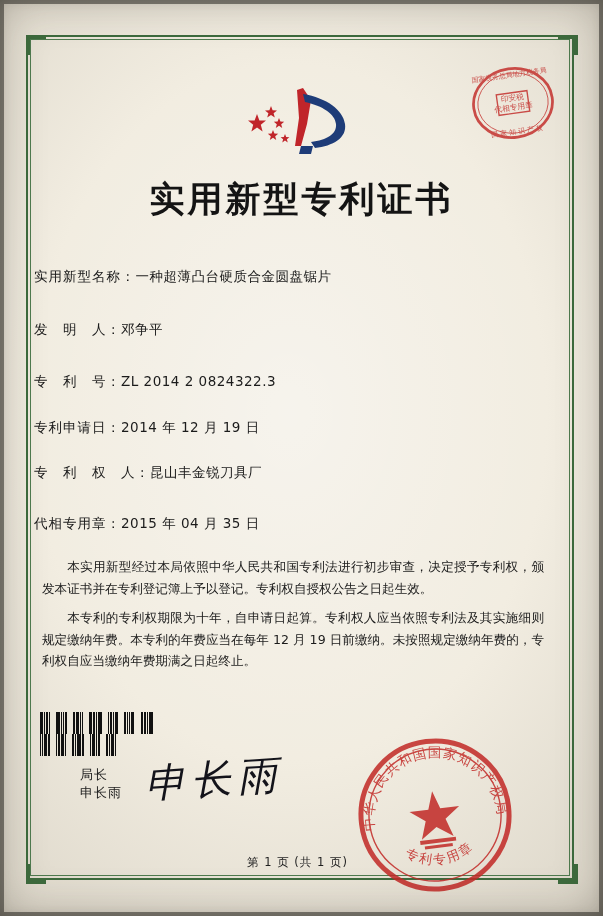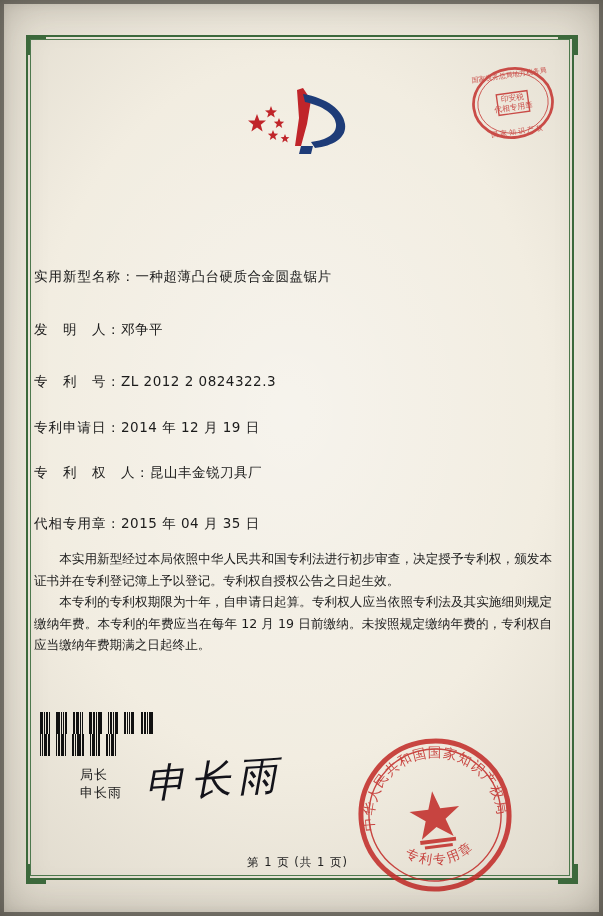--- a/index.html
+++ b/index.html
@@ -127,21 +127,21 @@
   #body-text {
     position: absolute;
     left: 34px;
     top: 548px;
     width: 518px;
     font-size: 12.6px;
     line-height: 21.5px;
     color: #1b1b1b;
     text-align: justify;
   }
-  #body-text p { margin: 0; text-indent: 2em; }
+  #body-text p { margin: 8px; text-indent: 2em; }
 
   
   #barcode {
     position: absolute;
     left: 40px;
     top: 712px;
     width: 118px;
     height: 22px;
   }
   #barcode span {
@@ -233,29 +233,30 @@
       <ellipse cx="50" cy="50" rx="46" ry="40" fill="none" stroke="#c22a27" stroke-width="3.2"></ellipse>
       <ellipse cx="50" cy="50" rx="41" ry="35" fill="none" stroke="#c22a27" stroke-width="1"></ellipse>
       <rect x="32" y="38" width="36" height="24" fill="none" stroke="#c22a27" stroke-width="1.6"></rect>
       <text x="50" y="47" fill="#c22a27" font-size="9" text-anchor="middle" font-family="DejaVu Sans, sans-serif">印安税</text>
       <text x="50" y="58" fill="#c22a27" font-size="9" text-anchor="middle" font-family="DejaVu Sans, sans-serif">代相专用章</text>
       <text x="50" y="20" fill="#c22a27" font-size="8" text-anchor="middle" font-family="DejaVu Sans, sans-serif">国家税务总局地方税务局</text>
       <text x="50" y="86" fill="#c22a27" font-size="8" text-anchor="middle" font-family="DejaVu Sans, sans-serif">国 家 知 识 产 权</text>
     </g>
   </svg>
 
+  <div id="title" class="cn">实用新型专利证书</div>
 
   <div class="field cn" id="f0">
     <span class="lbl">实用新型名称：</span><span class="val">一种超薄凸台硬质合金圆盘锯片</span>
   </div>
   <div class="field cn" id="f1">
     <span class="lbl">发　明　人：</span><span class="val">邓争平</span>
   </div>
   <div class="field cn" id="f2">
-    <span class="lbl">专　利　号：</span><span class="val">ZL 2012 2 0824322.3</span>
+    <span class="lbl">专　利　号：</span><span class="val">ZL 2014 2 0824322.3</span>
   </div>
   <div class="field cn" id="f3">
     <span class="lbl">专利申请日：</span><span class="val">2014 年 12 月 19 日</span>
   </div>
   <div class="field cn" id="f4">
     <span class="lbl">专　利　权　人：</span><span class="val">昆山丰金锐刀具厂</span>
   </div>
   <div class="field cn" id="f5">
     <span class="lbl">代相专用章：</span><span class="val">2015 年 04 月 35 日</span>
   </div>

